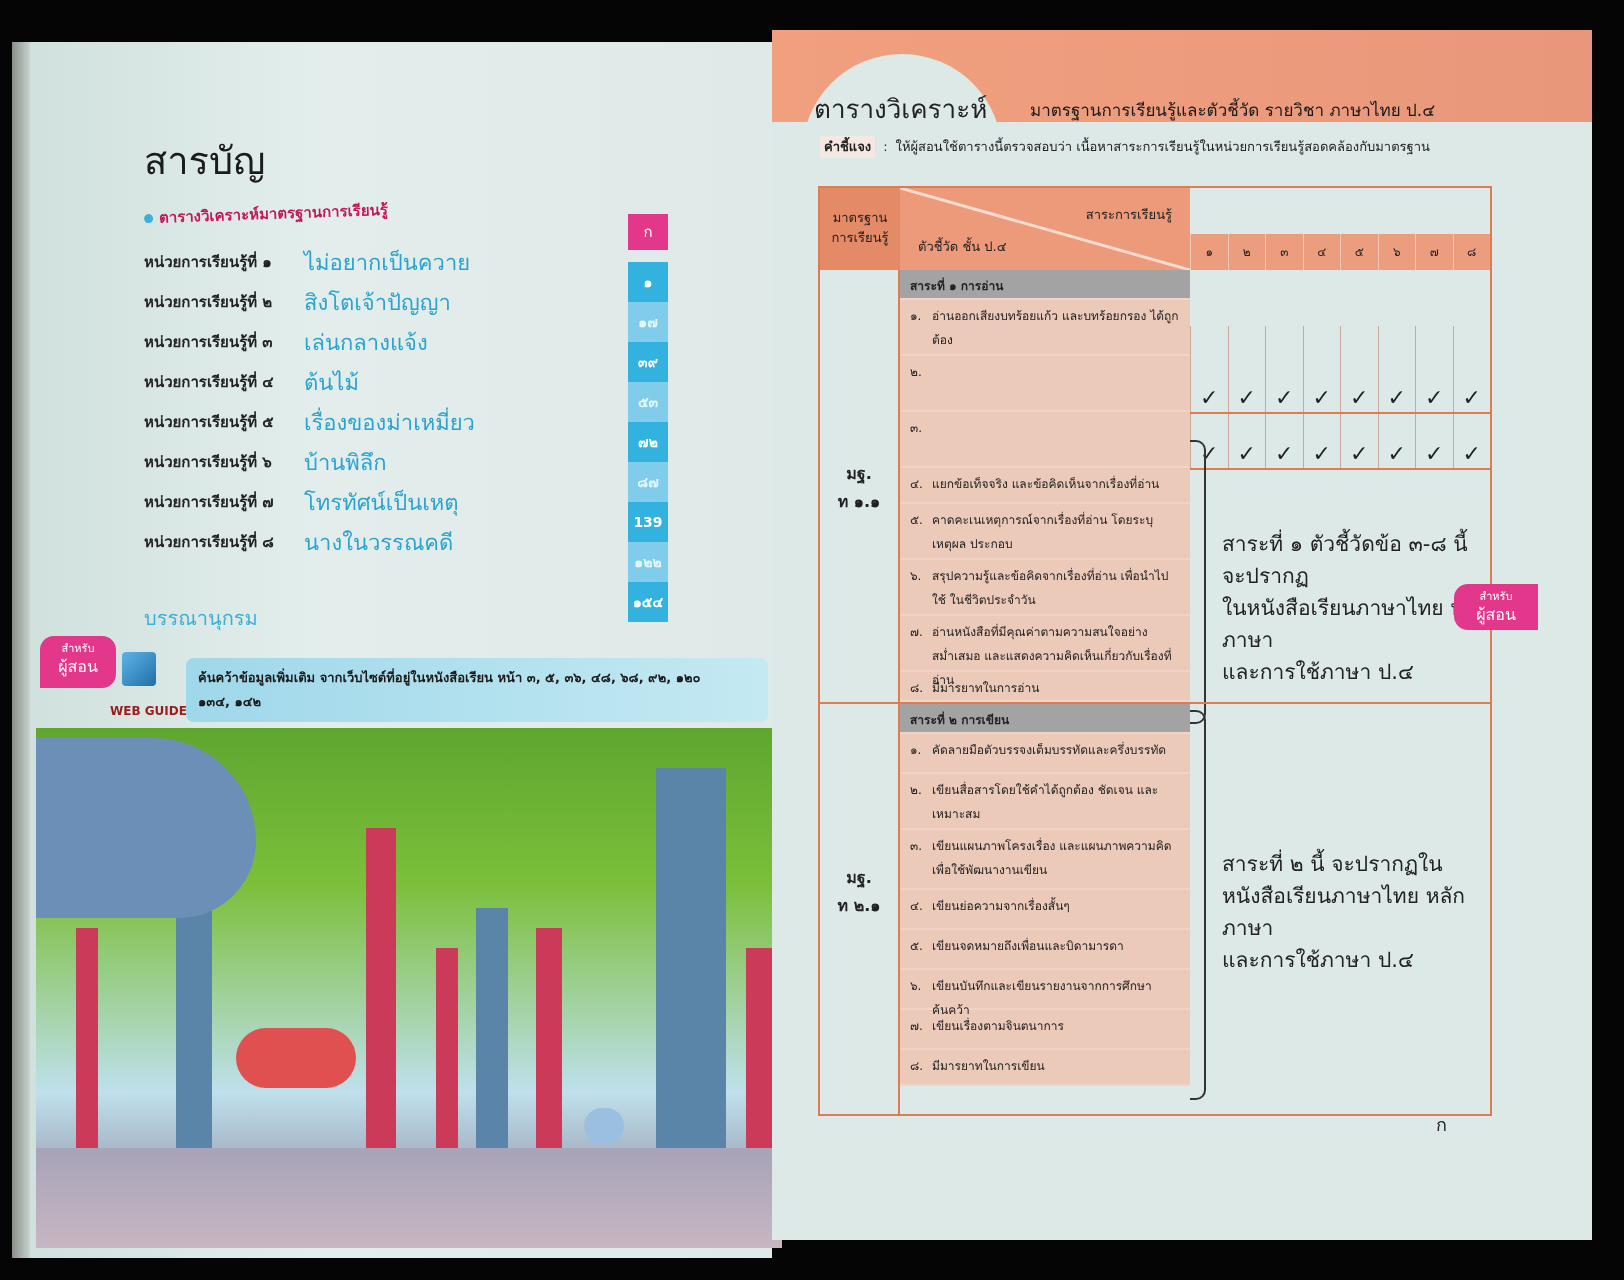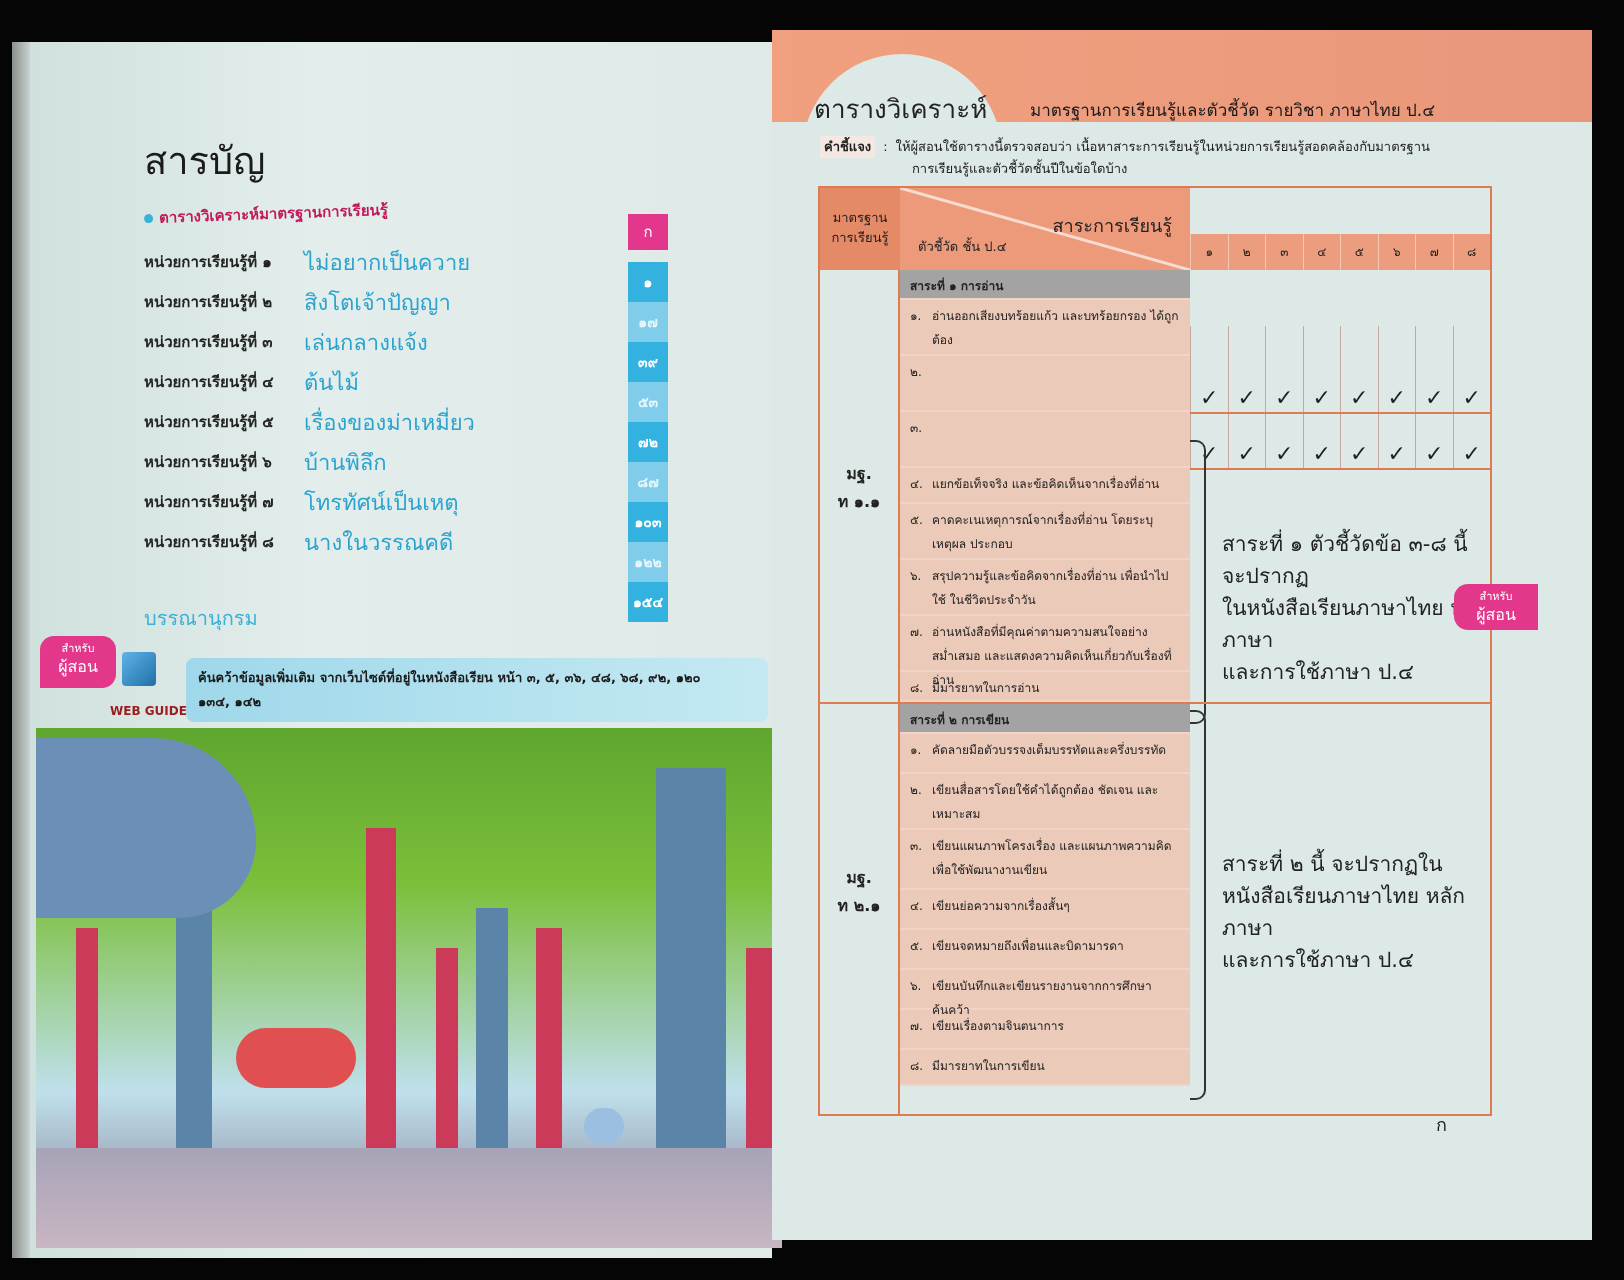--- a/index.html
+++ b/index.html
@@ -84,21 +84,21 @@
   .instructions { position: absolute; left: 48px; top: 106px; width: 720px; font-size: 13px; line-height: 22px; }
   .instructions .label { display: inline-block; font-weight: bold; background: #f5e7e1; padding: 0 4px; }
   .instructions .colon { margin: 0 8px; }
   .instructions .text { display: inline; }
   .instructions .indent { padding-left: 92px; }
 
   .table { position: absolute; left: 46px; top: 156px; width: 674px; height: 930px; border: 2px solid #de7b53; }
   .th-std { position: absolute; left: 0; top: 0; width: 80px; height: 82px; background: #e58a66; font-size: 13px; text-align: center; padding-top: 20px; line-height: 20px; }
   .th-diag { position: absolute; left: 80px; top: 0; width: 290px; height: 82px; background: #ec9a7a; overflow: hidden; }
   .th-diag svg { position: absolute; left: 0; top: 0; }
-  .th-diag .top { position: absolute; right: 18px; top: 23px; font-size: 18px; }
+  .th-diag .top { position: absolute; right: 18px; top: 16px; font-size: 13px; }
   .th-diag .bottom { position: absolute; left: 18px; top: 48px; font-size: 13px; }
   .th-units { position: absolute; left: 370px; top: 0; width: 300px; height: 46px; background: #e58a66; text-align: center; line-height: 46px; font-size: 13px; font-weight: bold; }
   .th-unit-nums { position: absolute; left: 370px; top: 46px; width: 300px; height: 36px; display: flex; }
   .th-unit-nums div { flex: 1; background: #eb9d7e; border-left: 1px solid #f3c8b6; text-align: center; line-height: 36px; font-size: 12px; }
 
   .std-col { position: absolute; left: 0; width: 80px; text-align: center; font-size: 16px; font-weight: bold; line-height: 28px; border-right: 2px solid #de7b53; }
   .items-col { position: absolute; left: 80px; width: 290px; }
   .item { border-bottom: 2px solid #f2d3c5; background: #eccab9; font-size: 12px; padding: 4px 8px 4px 10px; line-height: 24px; display: flex; }
   .item.head { background: #a3a3a3; font-weight: bold; }
   .item .num { width: 22px; flex: none; }
@@ -167,21 +167,21 @@
   <div class="toc-index">บรรณานุกรม</div>
 
   <div class="page-col">
     <div class="page-cell-k">ก</div>
     <div class="page-cell dark">๑</div>
     <div class="page-cell light">๑๗</div>
     <div class="page-cell dark">๓๙</div>
     <div class="page-cell light">๕๓</div>
     <div class="page-cell dark">๗๒</div>
     <div class="page-cell light">๘๗</div>
-    <div class="page-cell dark">๑๐๓</div>
+    <div class="page-cell dark">139</div>
     <div class="page-cell light">๑๒๒</div>
     <div class="page-cell dark">๑๕๔</div>
   </div>
 
   <div class="teacher-tab-left">
     <div>สำหรับ</div>
     <div class="big">ผู้สอน</div>
   </div>
 
   <div class="webguide-icon"></div>
@@ -210,21 +210,20 @@
 <div class="right-page">
   <div class="header-band"></div>
   <div class="header-bubble"></div>
   <div class="header-title">ตารางวิเคราะห์</div>
   <div class="header-subtitle">มาตรฐานการเรียนรู้และตัวชี้วัด รายวิชา ภาษาไทย ป.๔</div>
 
   <div class="instructions">
     <div>
       <span class="label">คำชี้แจง</span><span class="colon">:</span><span class="text">ให้ผู้สอนใช้ตารางนี้ตรวจสอบว่า เนื้อหาสาระการเรียนรู้ในหน่วยการเรียนรู้สอดคล้องกับมาตรฐาน</span>
     </div>
-    <div class="indent">การเรียนรู้และตัวชี้วัดชั้นปีในข้อใดบ้าง</div>
   </div>
 
   <div class="table">
 
     <div class="th-std">มาตรฐาน การเรียนรู้</div>
     <div class="th-diag">
       <svg width="290" height="82">
           <line x1="0" y1="0" x2="290" y2="82" stroke="#f7dccf" stroke-width="3"></line>
         </svg>
       <span class="top">สาระการเรียนรู้</span>

